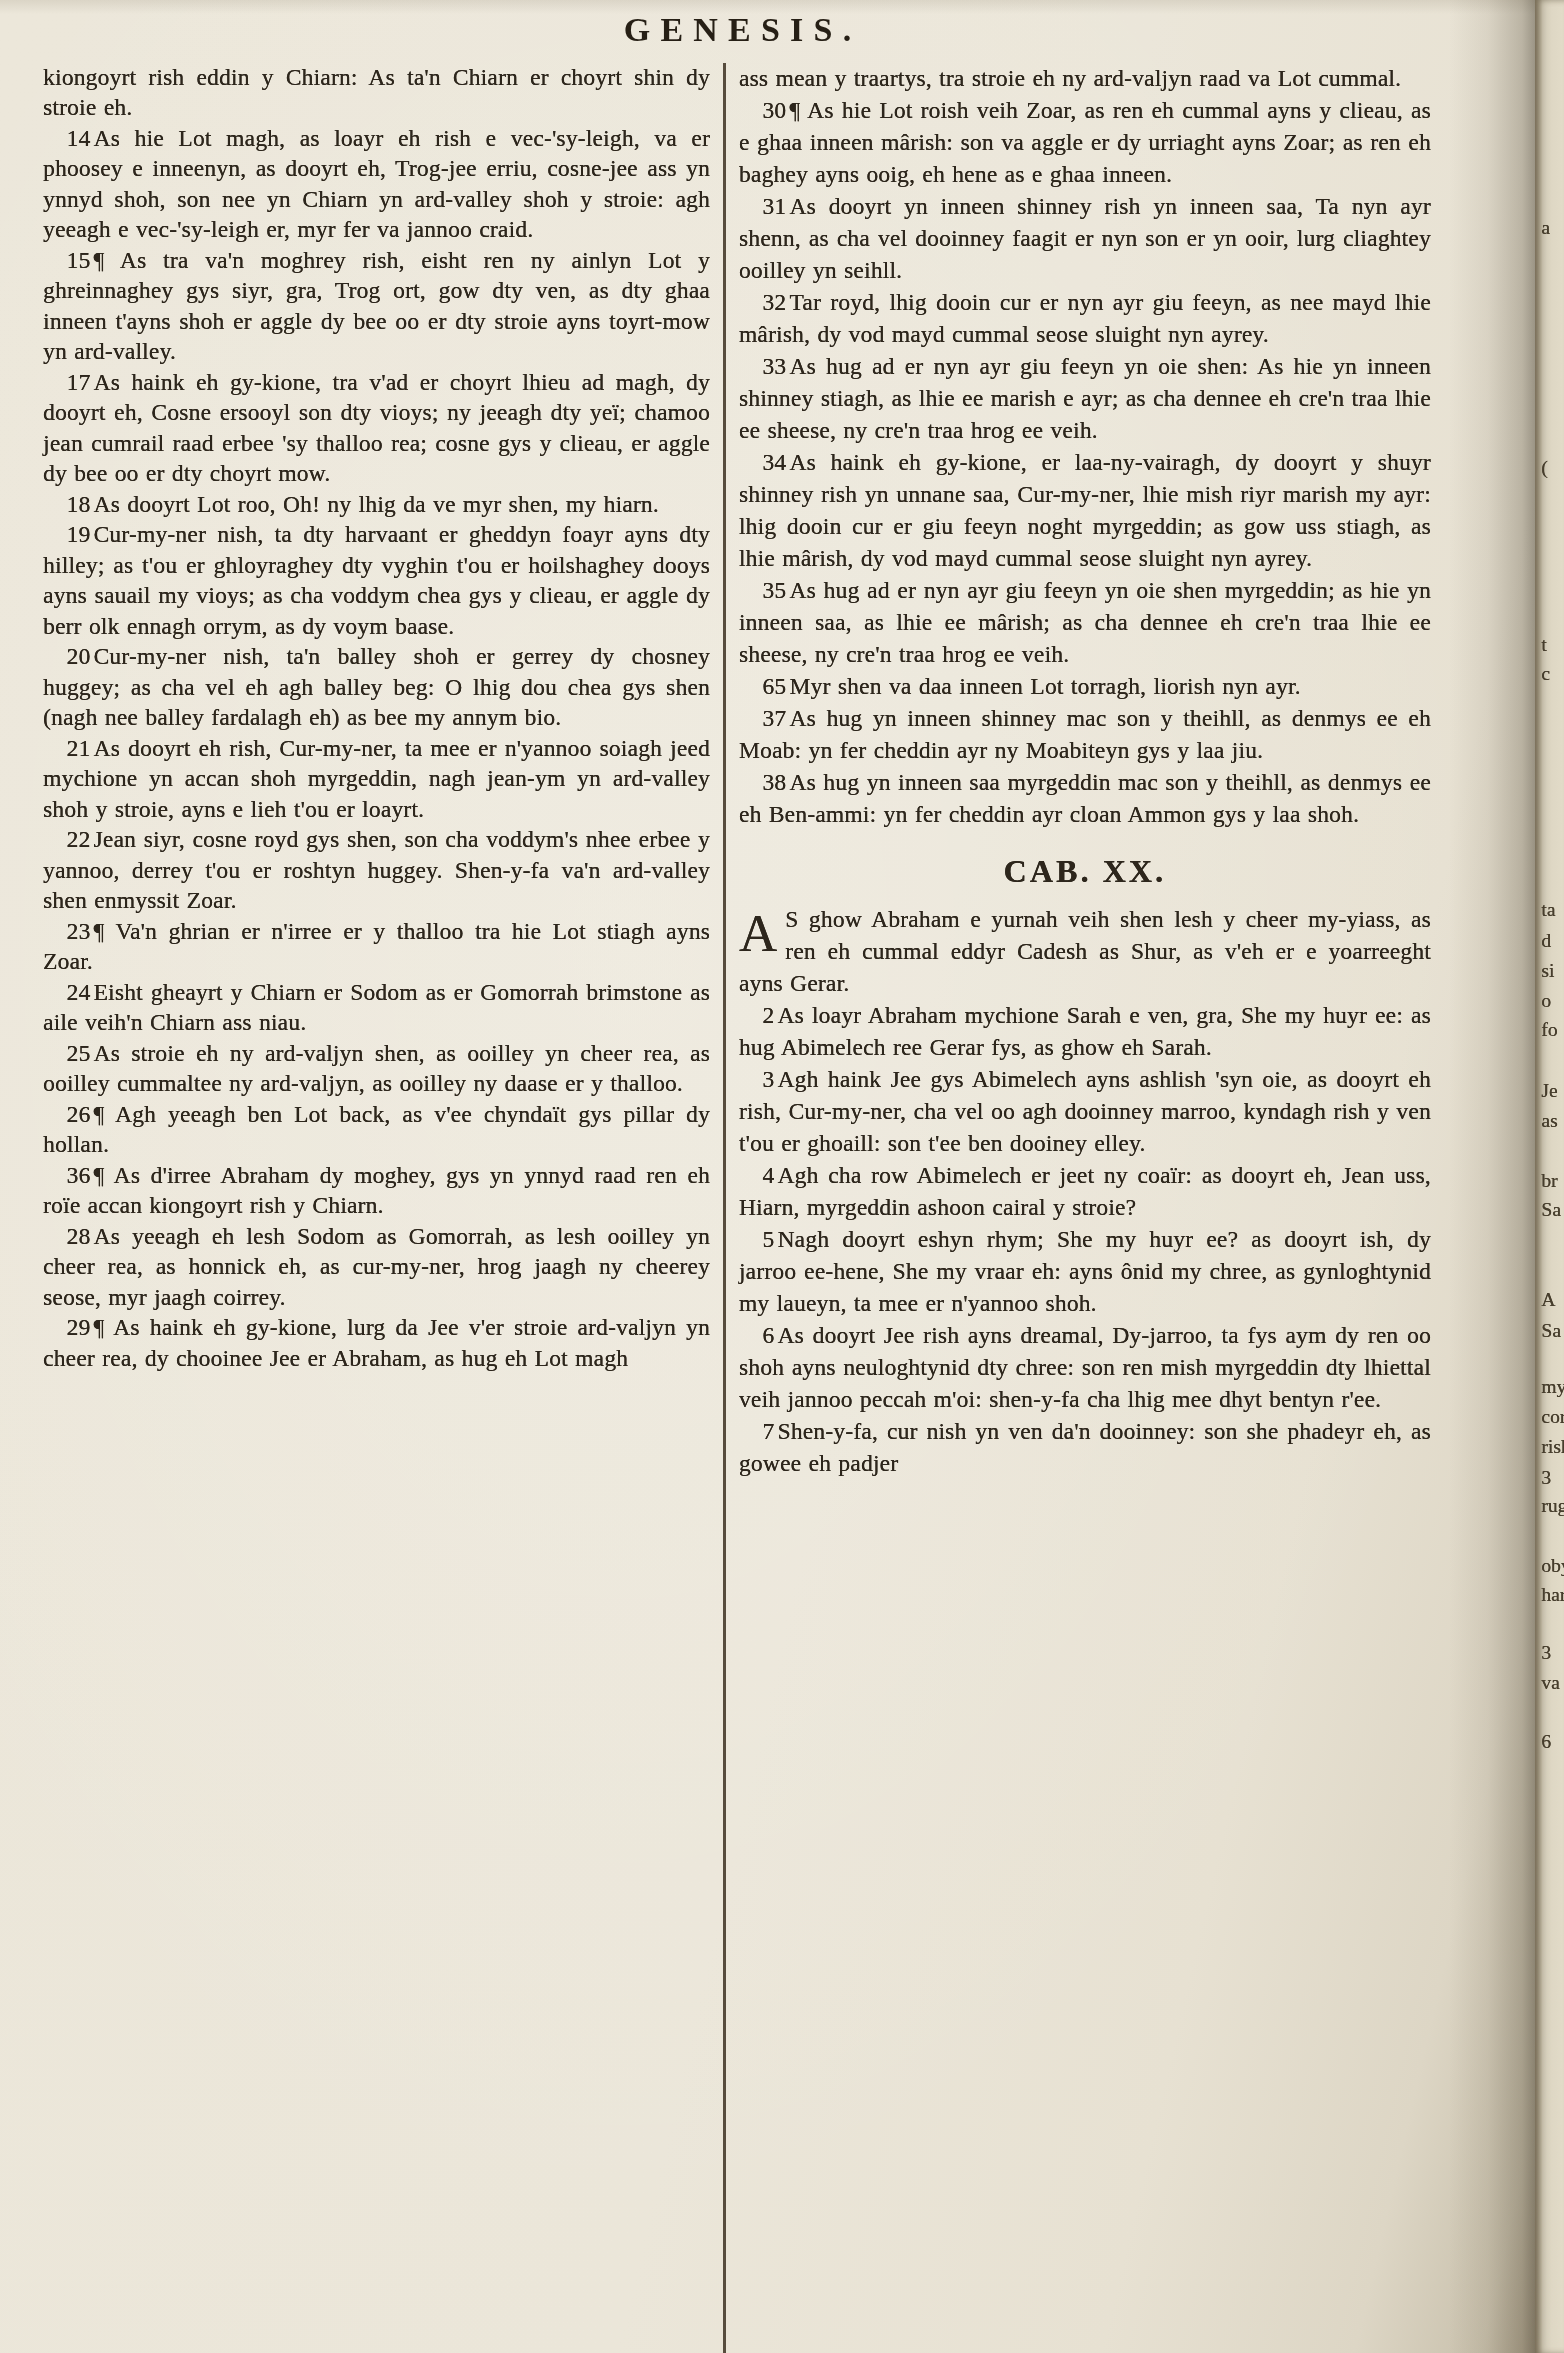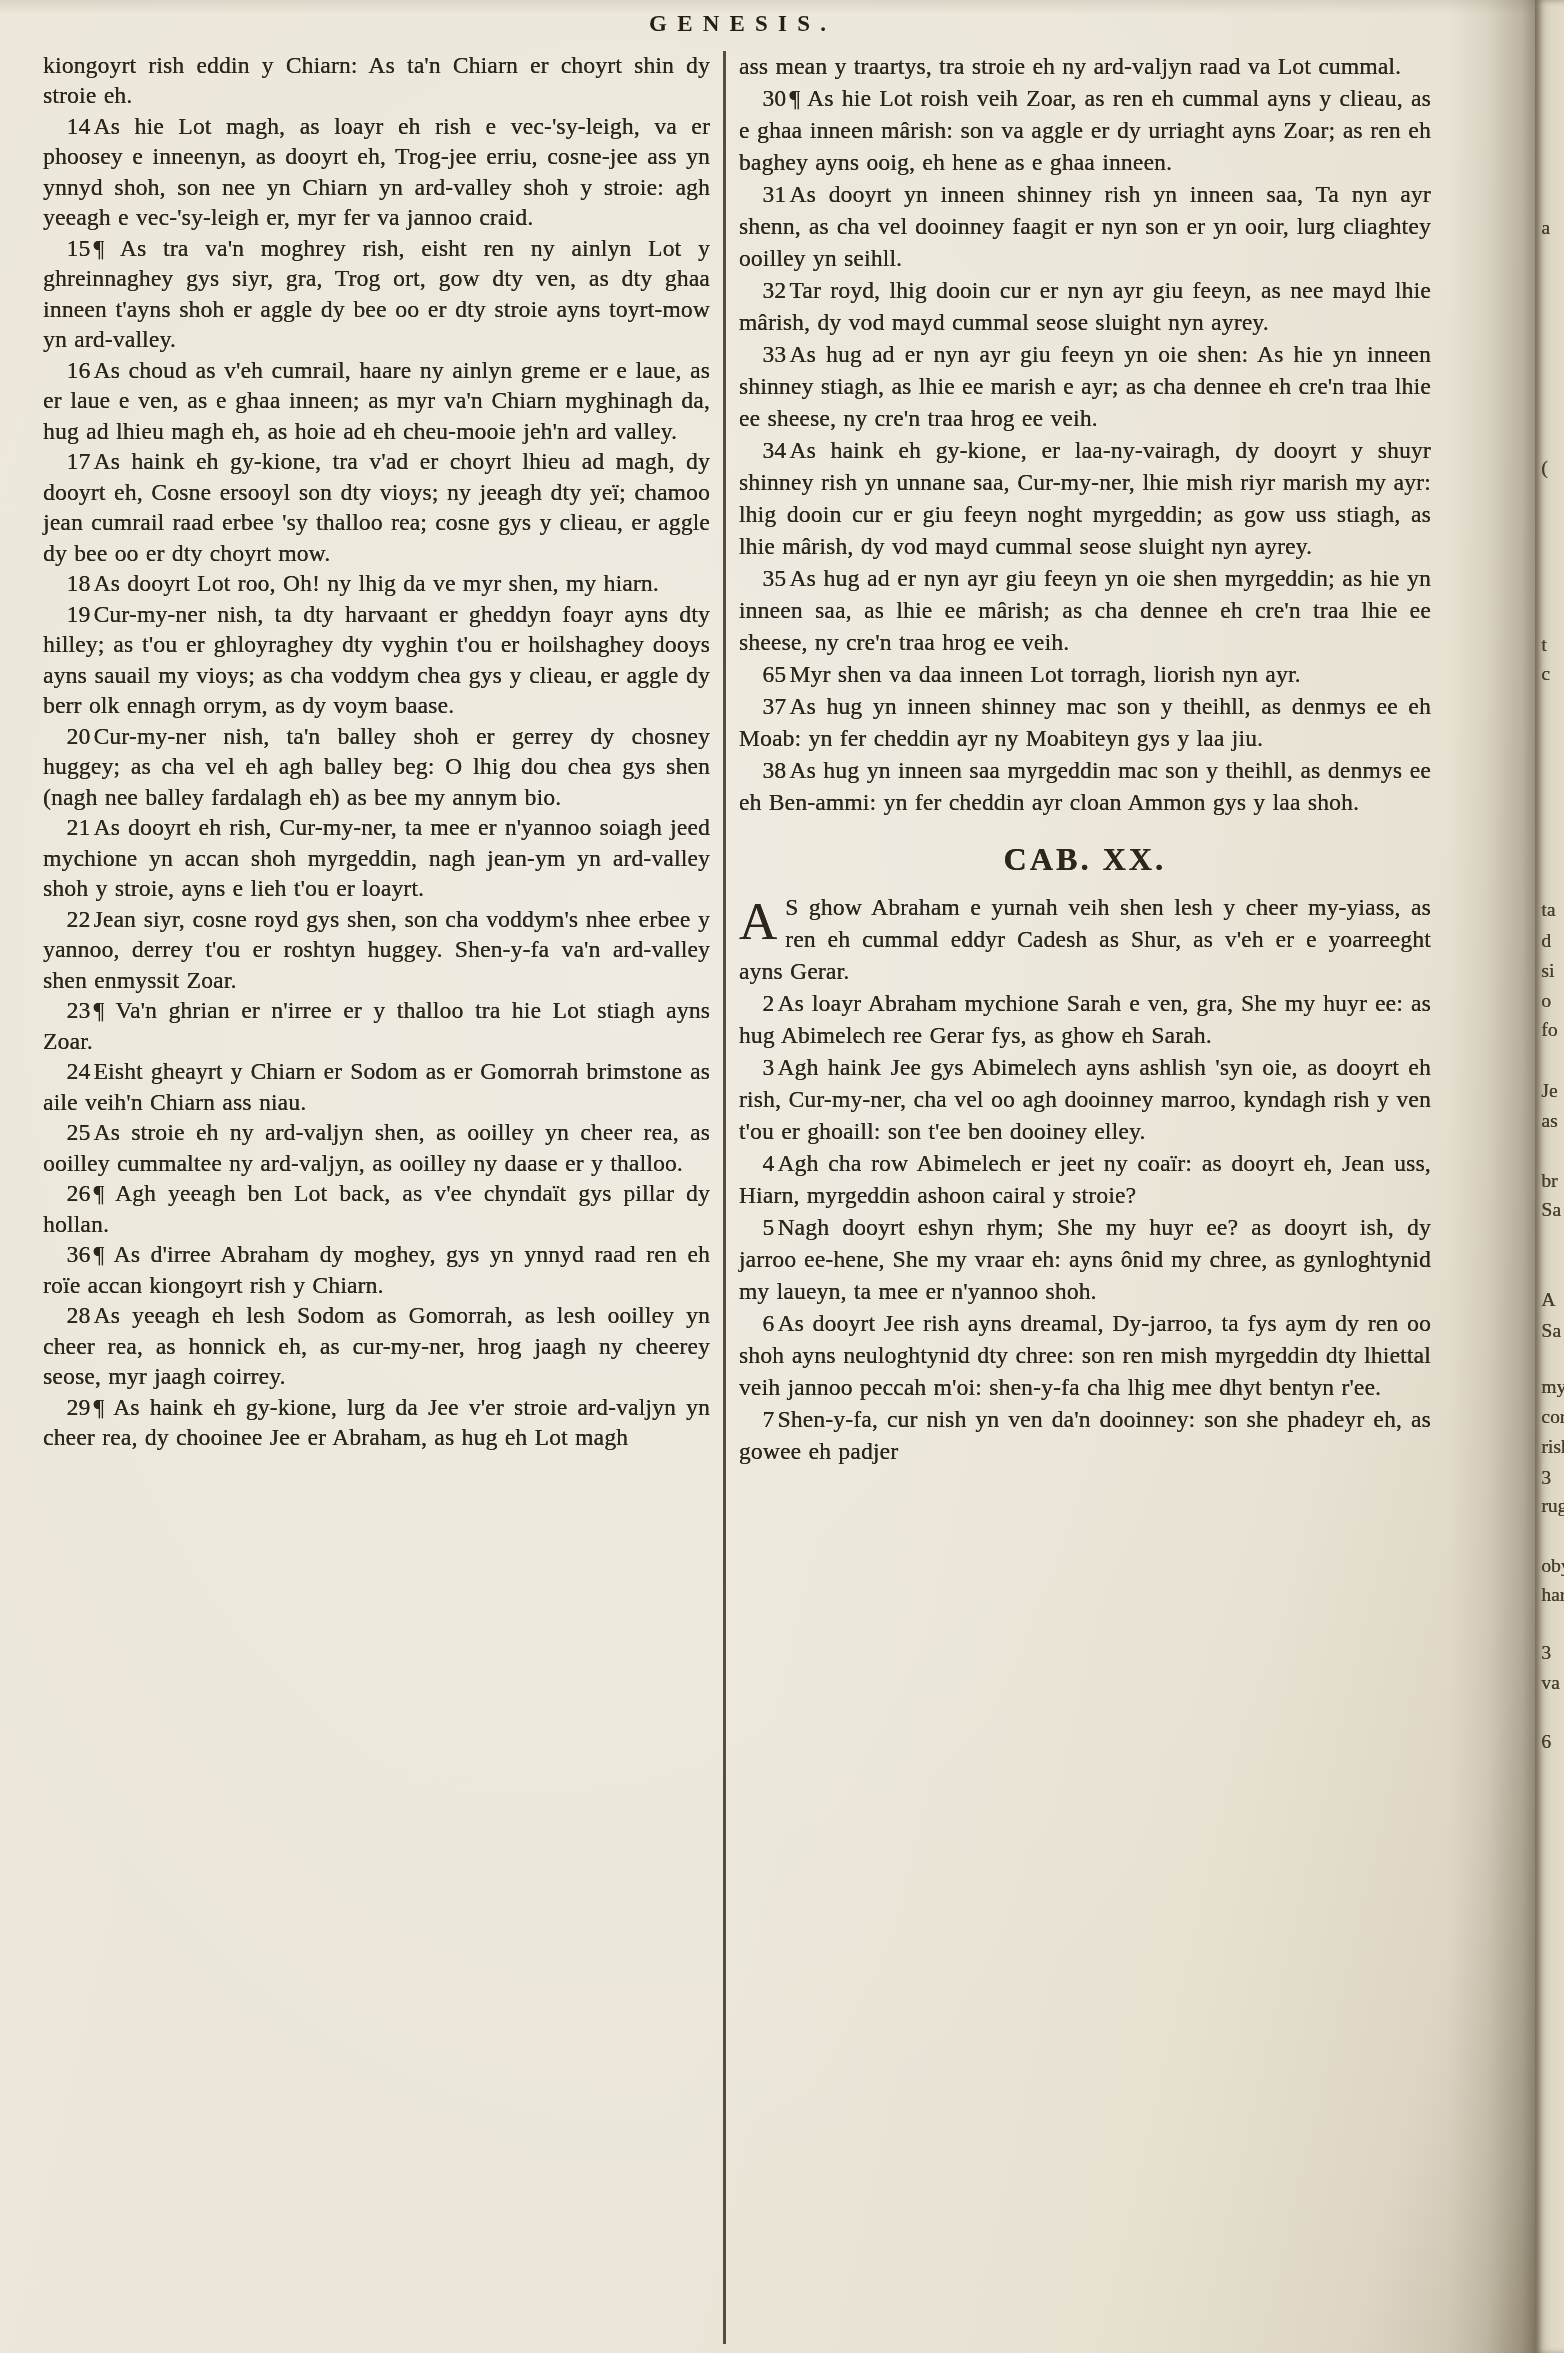--- a/index.html
+++ b/index.html
@@ -19,21 +19,21 @@
   }
   .page {
     position: absolute;
     left: 43px;
     top: 11px;
     width: 1389px;
   }
   .running-head {
     margin: 0 0 12.5px 0;
     text-align: center;
-    font-size: 23px;
+    font-size: 34px;
     font-weight: 700;
     letter-spacing: 10.2px;
     text-indent: 10.2px;
     color: #261f15;
   }
   .columns {
     display: flex;
     align-items: stretch;
   }
   .col {
@@ -116,21 +116,20 @@
   <div class="top-vignette"></div>
 
   <div class="page">
     <h1 class="running-head">GENESIS.</h1>
 
     <div class="columns">
       <div class="col left">
           <p class="verse continuation">kiongoyrt rish eddin y Chiarn: As ta'n Chiarn er choyrt shin dy stroie eh.</p>
           <p class="verse"><span class="vnum">14</span>As hie Lot magh, as loayr eh rish e vec-'sy-leigh, va er phoosey e inneenyn, as dooyrt eh, Trog-jee erriu, cosne-jee ass yn ynnyd shoh, son nee yn Chiarn yn ard-valley shoh y stroie: agh yeeagh e vec-'sy-leigh er, myr fer va jannoo craid.</p>
           <p class="verse"><span class="vnum">15</span>¶ As tra va'n moghrey rish, eisht ren ny ainlyn Lot y ghreinnaghey gys siyr, gra, Trog ort, gow dty ven, as dty ghaa inneen t'ayns shoh er aggle dy bee oo er dty stroie ayns toyrt-mow yn ard-valley.</p>
-          <p class="verse"><span class="vnum">16</span>As choud as v'eh cumrail, haare ny ainlyn greme er e laue, as er laue e ven, as e ghaa inneen; as myr va'n Chiarn myghinagh da, hug ad lhieu magh eh, as hoie ad eh cheu-mooie jeh'n ard valley.</p>
           <p class="verse"><span class="vnum">17</span>As haink eh gy-kione, tra v'ad er choyrt lhieu ad magh, dy dooyrt eh, Cosne ersooyl son dty vioys; ny jeeagh dty yeï; chamoo jean cumrail raad erbee 'sy thalloo rea; cosne gys y clieau, er aggle dy bee oo er dty choyrt mow.</p>
           <p class="verse"><span class="vnum">18</span>As dooyrt Lot roo, Oh! ny lhig da ve myr shen, my hiarn.</p>
           <p class="verse"><span class="vnum">19</span>Cur-my-ner nish, ta dty harvaant er gheddyn foayr ayns dty hilley; as t'ou er ghloyraghey dty vyghin t'ou er hoilshaghey dooys ayns sauail my vioys; as cha voddym chea gys y clieau, er aggle dy berr olk ennagh orrym, as dy voym baase.</p>
           <p class="verse"><span class="vnum">20</span>Cur-my-ner nish, ta'n balley shoh er gerrey dy chosney huggey; as cha vel eh agh balley beg: O lhig dou chea gys shen (nagh nee balley fardalagh eh) as bee my annym bio.</p>
           <p class="verse"><span class="vnum">21</span>As dooyrt eh rish, Cur-my-ner, ta mee er n'yannoo soiagh jeed mychione yn accan shoh myrgeddin, nagh jean-ym yn ard-valley shoh y stroie, ayns e lieh t'ou er loayrt.</p>
           <p class="verse"><span class="vnum">22</span>Jean siyr, cosne royd gys shen, son cha voddym's nhee erbee y yannoo, derrey t'ou er roshtyn huggey. Shen-y-fa va'n ard-valley shen enmyssit Zoar.</p>
           <p class="verse"><span class="vnum">23</span>¶ Va'n ghrian er n'irree er y thalloo tra hie Lot stiagh ayns Zoar.</p>
           <p class="verse"><span class="vnum">24</span>Eisht gheayrt y Chiarn er Sodom as er Gomorrah brimstone as aile veih'n Chiarn ass niau.</p>
           <p class="verse"><span class="vnum">25</span>As stroie eh ny ard-valjyn shen, as ooilley yn cheer rea, as ooilley cummaltee ny ard-valjyn, as ooilley ny daase er y thalloo.</p>
           <p class="verse"><span class="vnum">26</span>¶ Agh yeeagh ben Lot back, as v'ee chyndaït gys pillar dy hollan.</p>

